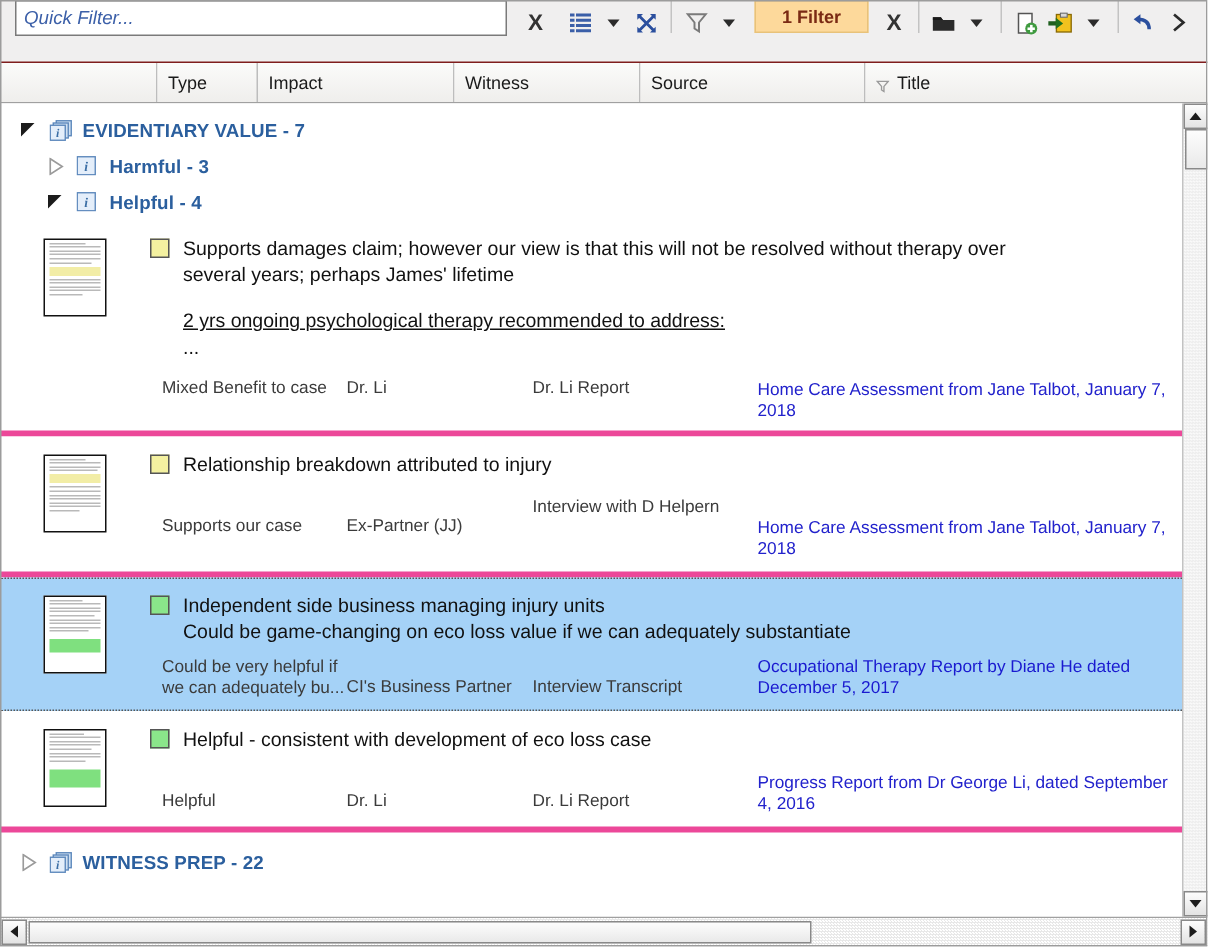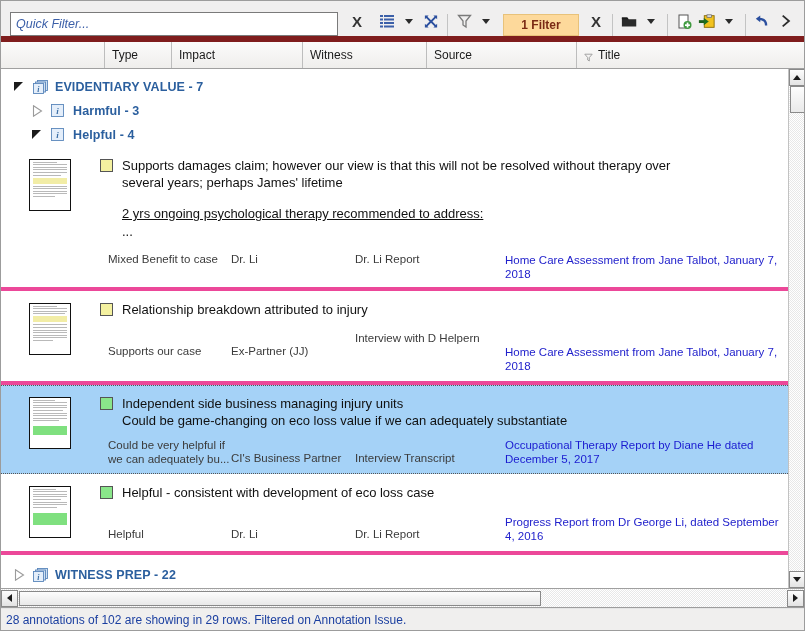--- a/index.html
+++ b/index.html
@@ -18,23 +18,23 @@
     position: relative;
     background: #f0f0f0;
     display: flex;
     flex-direction: column;
   }
 
   
   .toolbar {
     height: 42px;
     background: #f0efef;
-    border-bottom: 6px solid #7f1d1d;
+    border-bottom: 1px solid #7f1d1d;
     display: flex;
-    align-items: flex-end;
+    align-items: flex-start;
     padding: 0 6px;
     gap: 0px;
     flex: 0 0 42px;
   }
   .qf-wrap {
     width: 366px;
     height: 24px;
     margin-left: 4px;
     margin-right: 8px;
   }
@@ -620,18 +620,15 @@
     <div class="sb-arrow-h">
       <span class="ar ar-lf"></span>
     </div>
     <div class="sb-thumb-h"></div>
     <div class="hsb-space"></div>
     <div class="sb-arrow-h">
       <span class="ar ar-rt"></span>
     </div>
   </div>
 
-  <div class="statusbar">
-    <span>28 annotations of 102 are showing in 29 rows.  Filtered on Annotation Issue.</span>
-  </div>
 
   <div class="outer-border"></div>
 </div>
 
 </body></html>

